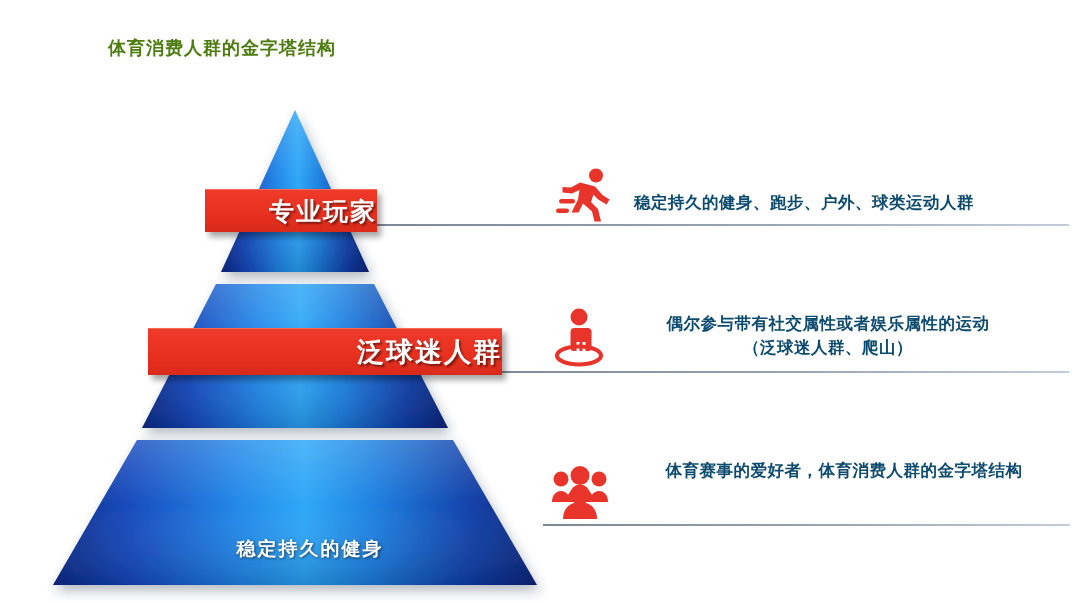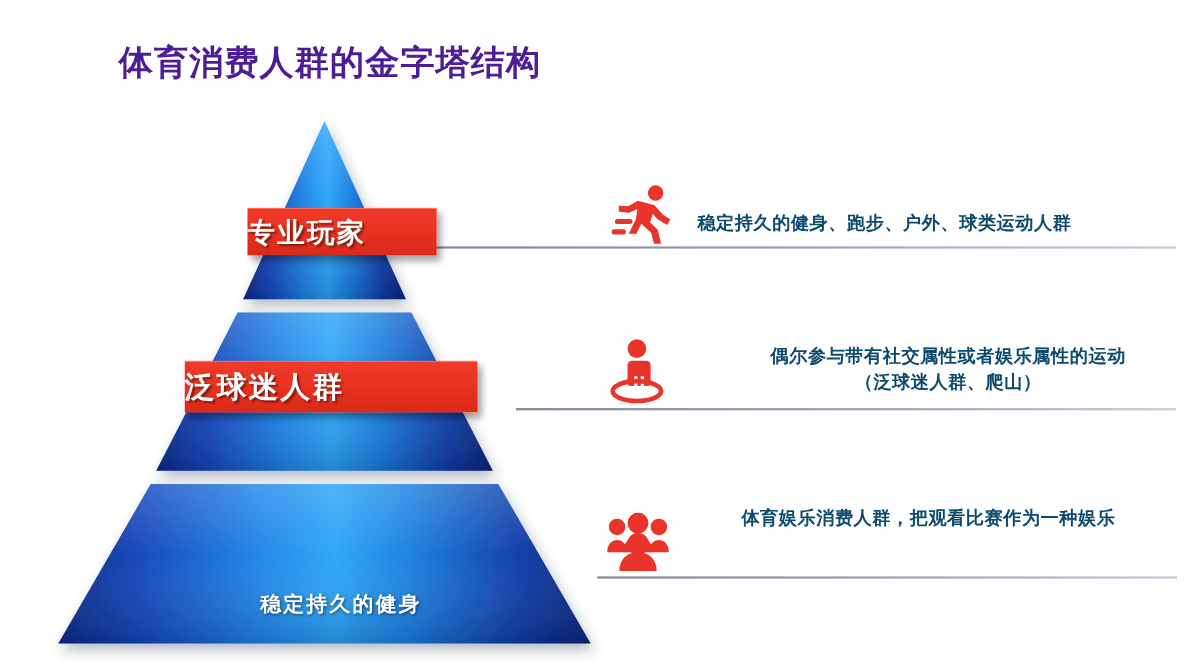--- a/index.html
+++ b/index.html
@@ -8,48 +8,47 @@
     background:#ffffff;
     font-family:"DejaVu Sans","Liberation Sans",sans-serif;
     overflow:hidden;
     position:relative;
   }
   #stage{position:absolute;left:0;top:0;width:1080px;height:603px;}
 
   
   .title{
     position:absolute;left:108px;top:36px;
-    font-size:31px;font-weight:bold;color:#4c1d95;
+    font-size:18px;font-weight:bold;color:#4d7c0f;
     letter-spacing:1px;
     white-space:nowrap;
     font-family:"DejaVu Sans","Liberation Sans",sans-serif;
   }
 
   
   .pyramid{position:absolute;left:0;top:0;width:620px;height:603px;}
   .pyramid svg{display:block;}
 
   
   .band{
     position:absolute;
     background:linear-gradient(180deg,#ef3b2a 0%,#e8301f 55%,#d92a1a 100%);
     box-shadow:4px 5px 6px rgba(0,0,0,.35);
-    display:flex;align-items:center;justify-content:flex-start;
+    display:flex;align-items:center;justify-content:flex-end;
     border-top:1px solid #ff6a58;
-    margin-left:20px;
   }
   .band span{
     color:#ffffff;font-weight:bold;
     text-shadow:2px 2px 2px rgba(0,0,0,.45);
     letter-spacing:2px;
     white-space:nowrap;
   }
   #band1{left:205px;top:189px;width:172px;height:42px;}
   #band1 span{font-size:25px;}
-  #band2{left:148px;top:328px;width:266px;height:46px;}
+  #band2{left:148px;top:328px;width:322px;height:46px;padding-left:32px;}
   #band2 span{font-size:27px;}
   #band3{left:78px;top:481px;width:466px;height:48px;}
   #band3 span{font-size:29px;}
 
   .base-label{
     position:absolute;left:0;top:536px;width:620px;
     text-align:center;
     color:#ffffff;font-weight:bold;font-size:19px;
     letter-spacing:2px;
     text-shadow:1px 1px 3px rgba(0,0,0,.55);
@@ -72,21 +71,21 @@
 
   
   .desc{
     position:absolute;
     color:#0c4a6e;font-weight:bold;
     letter-spacing:.5px;
     line-height:1.45;
     white-space:nowrap;
   }
   #desc1{left:634px;top:191px;font-size:16.5px;}
-  #desc2{left:652px;top:312px;font-size:16.5px;text-align:center;width:420px;}
+  #desc2{left:618px;top:312px;font-size:16.5px;text-align:center;width:420px;}
   #desc3{left:634px;top:459px;font-size:16.5px;text-align:center;width:420px;}
   .desc .l2{display:block;}
 </style>
 </head>
 <body>
 
 <div id="stage">
 
   <div class="title">体育消费人群的金字塔结构</div>
 
@@ -184,16 +183,16 @@
   <div class="desc" id="desc1">
     <span class="l1">稳定持久的健身、跑步、户外、球类运动人群</span>
   </div>
 
   <div class="desc" id="desc2">
     <span class="l2">偶尔参与带有社交属性或者娱乐属性的运动</span>
     <span class="l2">（泛球迷人群、爬山）</span>
   </div>
 
   <div class="desc" id="desc3">
-    <span class="l2">体育娱乐消费人群，把观看比赛作为一种娱乐</span>
+    <span class="l2">体育赛事的爱好者，体育消费人群的金字塔结构</span>
   </div>
 
 </div>
 
 </body></html>

